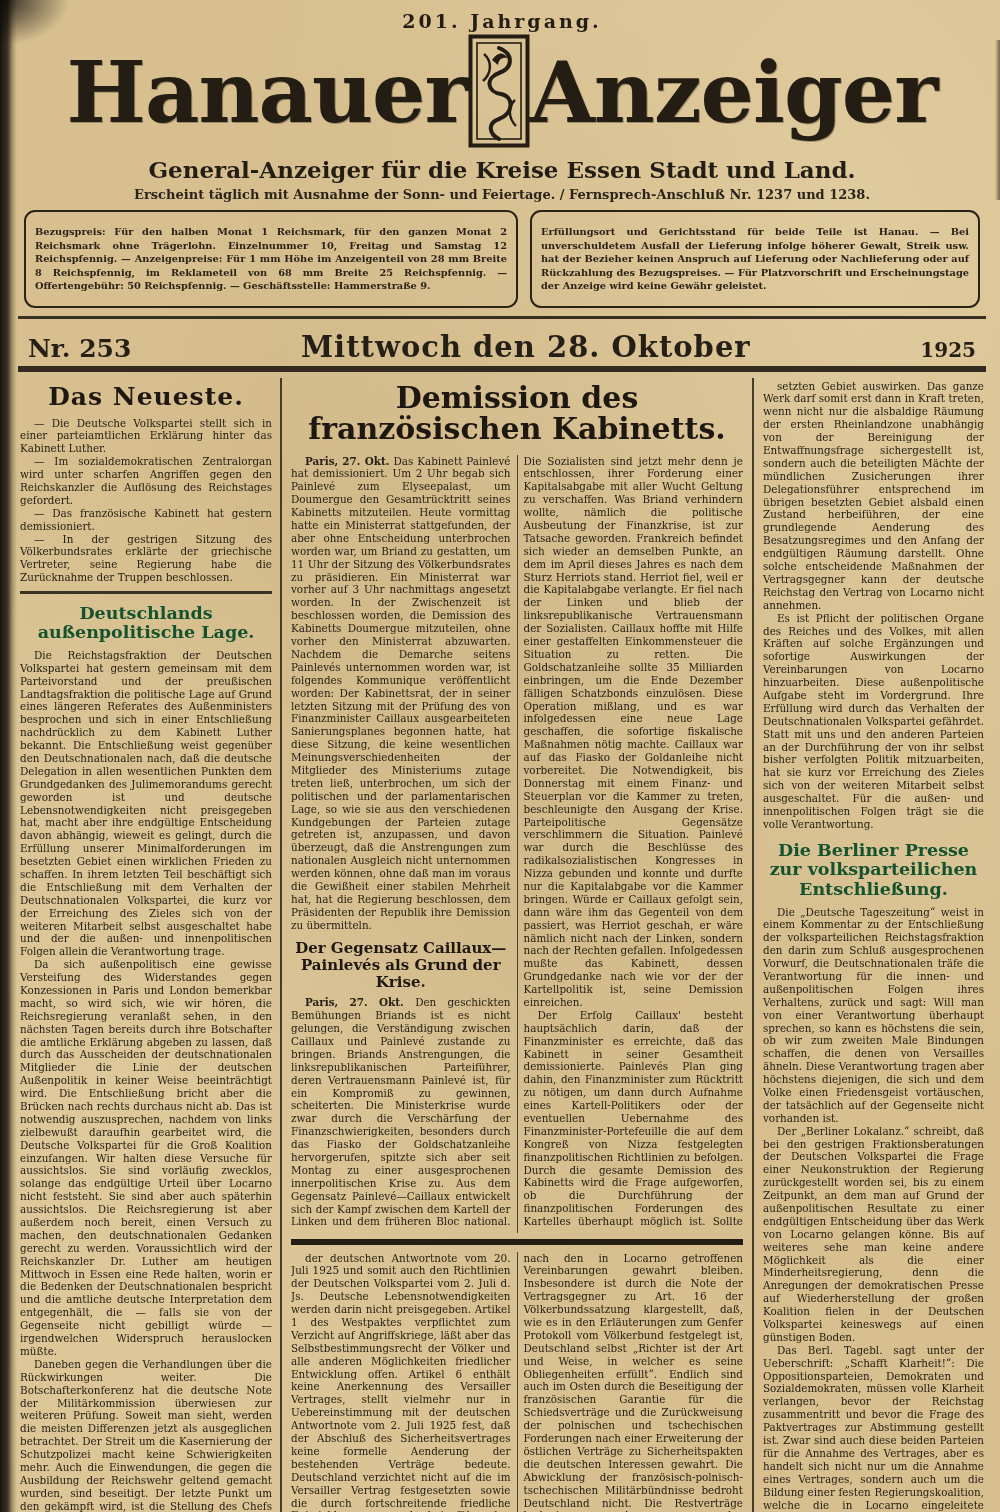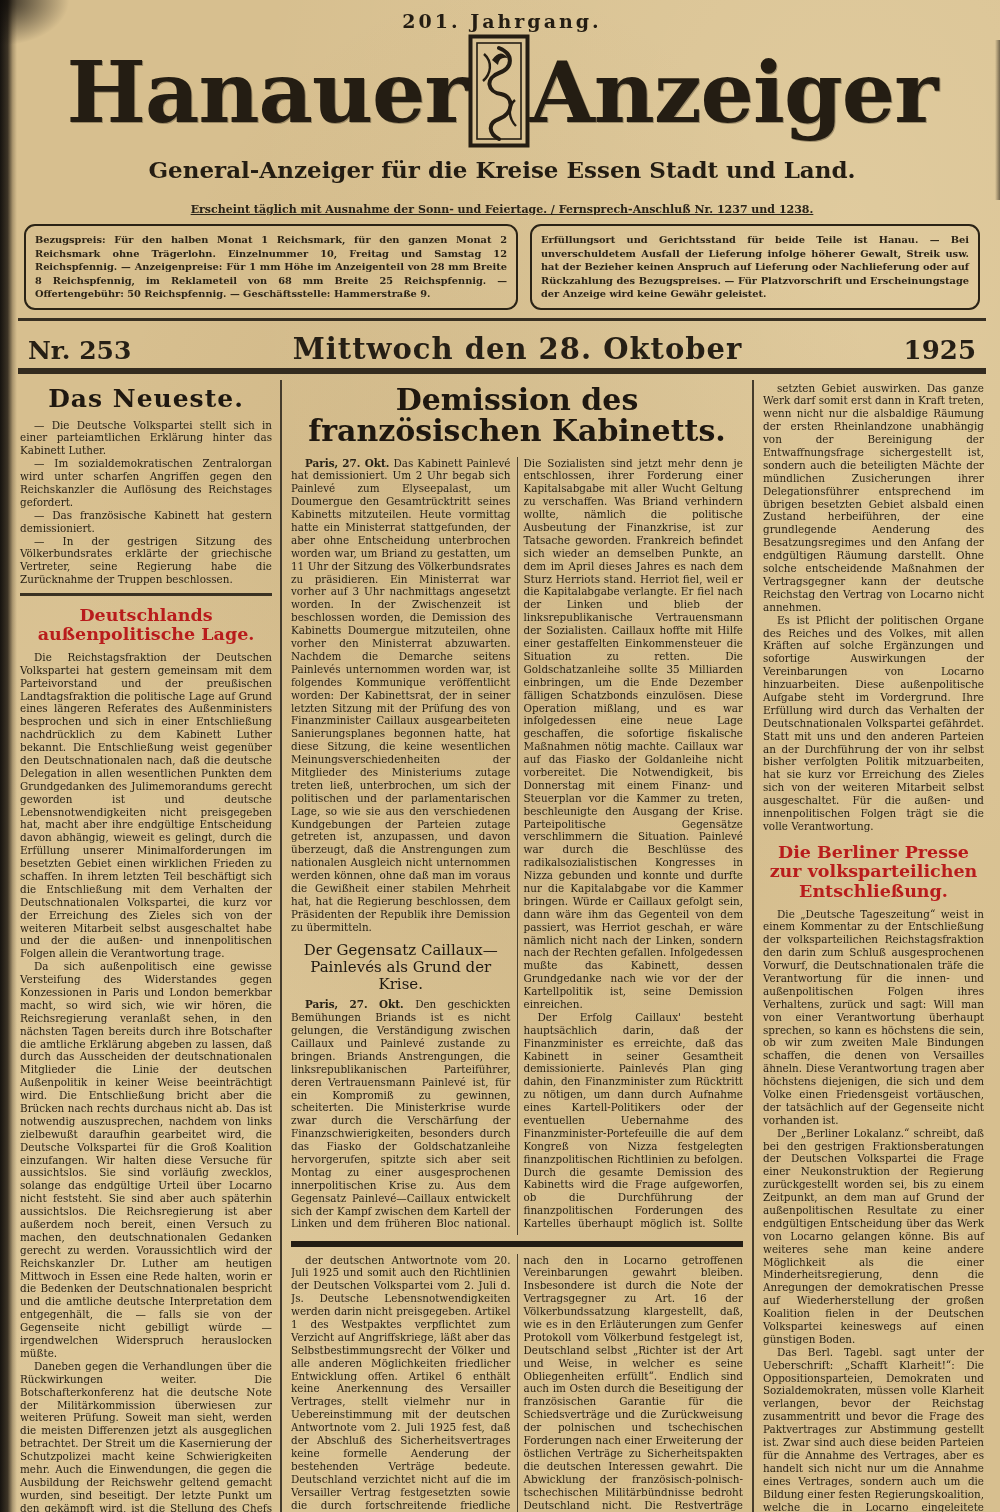--- a/index.html
+++ b/index.html
@@ -23,47 +23,47 @@
 
   .sheet{position:absolute;left:18px;top:0;width:968px;height:1228px;}
 
   
   .volume{text-align:center;font-weight:bold;font-size:19px;letter-spacing:3px;padding-top:10px;color:#241d13;}
   .mast-row{display:flex;align-items:center;justify-content:center;margin-top:2px;}
   .mast-title{font-size:84px;font-weight:bold;line-height:.95;color:#241d13;
     text-shadow:1px 1px 0 rgba(46,36,22,.35);letter-spacing:-1px;}
   .emblem{flex:0 0 auto;}
   .subtitle{text-align:center;font-weight:bold;font-size:23px;margin-top:4px;color:#241d13;}
-  .infoline{text-align:center;font-size:11px;font-weight:bold;margin-top:20px;color:#2b2418;text-decoration:underline;}
+  .infoline{text-align:center;font-size:13px;font-weight:bold;margin-top:4px;color:#2b2418;}
 
   .boxes{display:flex;gap:12px;margin:8px 6px 0 6px;}
-  .notice-box{border:2px solid #2a2316;border-radius:11px;padding:7px 9px;
+  .notice-box{border:2px solid #2a2316;border-radius:11px;padding:13px 9px;
     font-size:9.8px;line-height:1.38;text-align:justify;font-weight:bold;color:#2b2316;}
   .notice-box.left{width:472px;}
   .notice-box.right{flex:1;}
 
   .rule-a{height:3px;background:#372f22;margin:8px 0 0 0;box-shadow:0 -4px 0 -2px rgba(55,47,34,.5);}
   .dateline{display:flex;align-items:baseline;justify-content:space-between;padding:11px 10px 1px 10px;}
   .issue-no{font-size:25px;font-weight:bold;}
   .date-center{font-size:29px;font-weight:bold;letter-spacing:1px;}
-  .year{font-size:26px;font-weight:bold;}
+  .year{font-size:20px;font-weight:bold;}
   .rule-b{height:6px;background:#332b1f;margin:1px 0 0 0;}
 
   
   .columns{display:flex;height:1168px;overflow:hidden;margin-top:6px;}
   .col-left{width:252px;flex:0 0 auto;border-right:2px solid #45ureal;border-right:2px solid #453c2c;padding:2px 8px 0 2px;overflow:hidden;}
   .col-mid{width:452px;flex:0 0 auto;border-right:2px solid #453c2c;padding:0 9px;overflow:hidden;}
   .col-right{flex:1;padding:2px 2px 0 9px;overflow:hidden;}
 
   .para{margin:0;text-indent:14px;font-size:10.4px;line-height:1.24;text-align:justify;
     hyphens:auto;-webkit-hyphens:auto;color:#28211५;color:#282115;}
   .headline-main{font-size:30px;font-weight:bold;text-align:center;margin:4px 0 10px 0;line-height:1.05;color:#1f1810;}
   .head-lg{font-size:25px;font-weight:bold;text-align:center;margin:2px 0 6px 0;letter-spacing:1px;color:#1f1810;}
-  .head-md{font-size:17.5px;font-weight:bold;text-align:center;margin:10px 6px 6px 6px;line-height:1.12;color:#b91c1c;}
-  .head-sm{font-size:15px;font-weight:normal;text-align:center;margin:8px 4px 5px 4px;line-height:1.15;color:#1f1810;
+  .head-md{font-size:17.5px;font-weight:bold;text-align:center;margin:10px 6px 6px 6px;line-height:1.12;color:#14532d;}
+  .head-sm{font-size:15px;font-weight:bold;text-align:center;margin:8px 4px 5px 4px;line-height:1.15;color:#1f1810;
     break-inside:avoid;}
   .art-sep{height:2.5px;background:#3a3223;margin:7px 0 2px 0;}
 
   .twocol{column-count:2;column-gap:13px;column-rule:1.5px solid #4a4130;column-fill:auto;overflow:hidden;}
   .twocol-upper{height:778px;}
   .twocol-lower{height:322px;}
   .mid-divider{height:6px;background:#231d13;margin:6px 0 7px 0;}
 </style>
 </head>
 <body>

